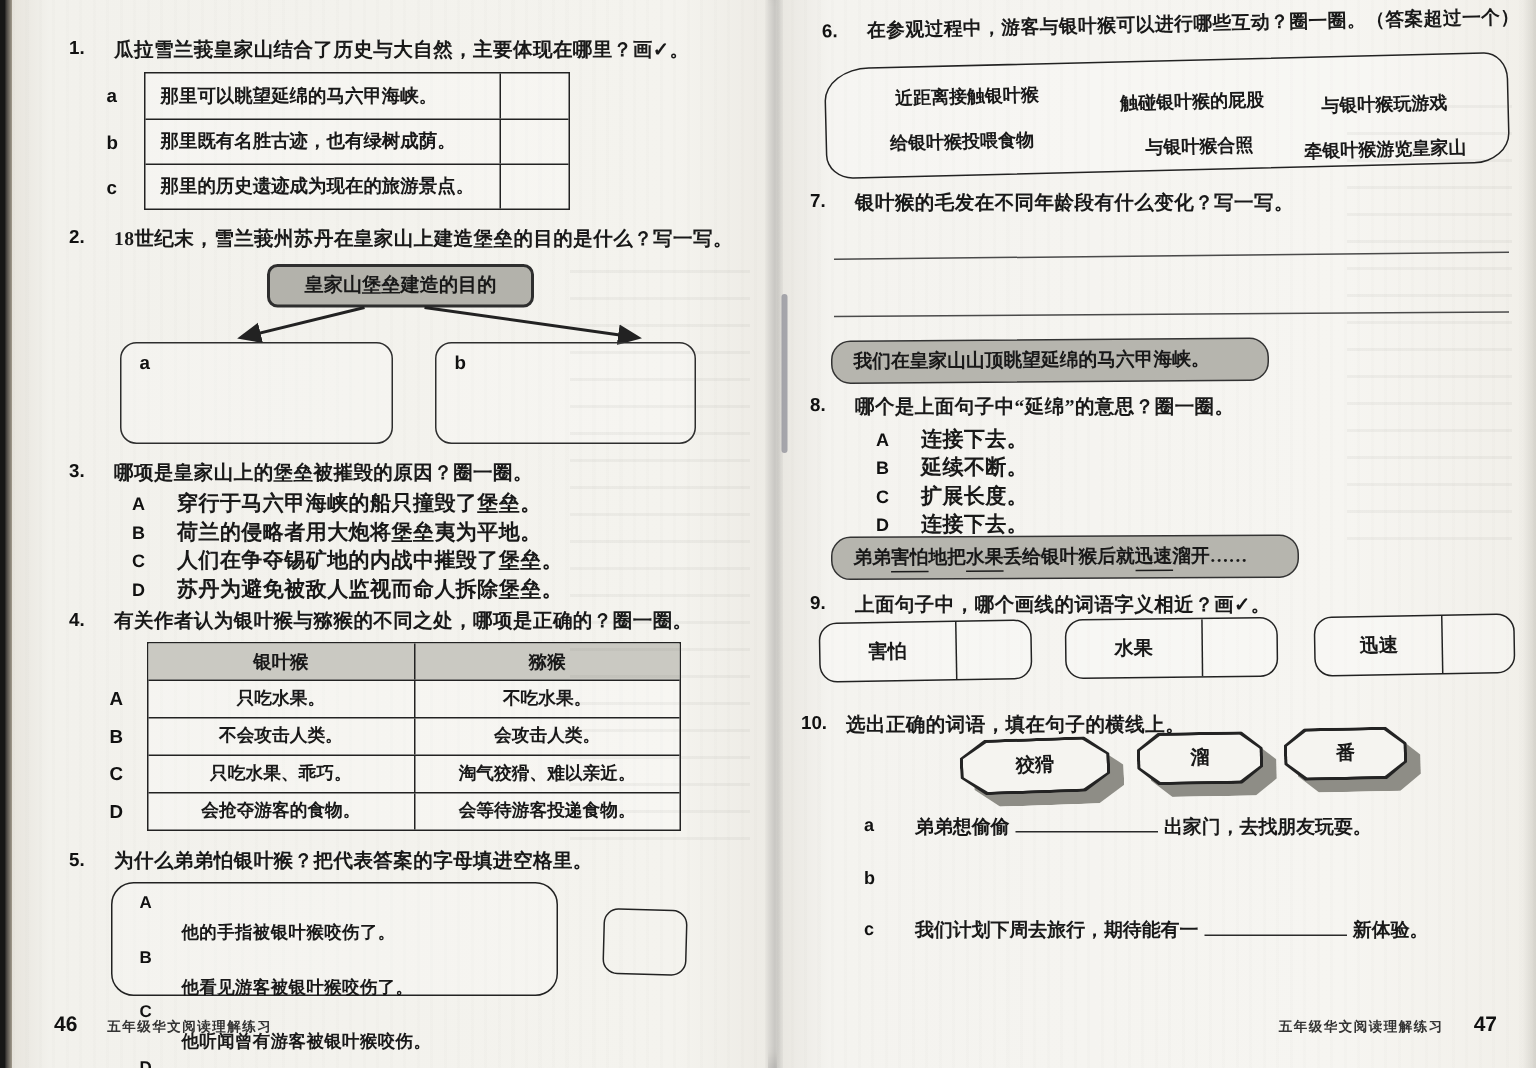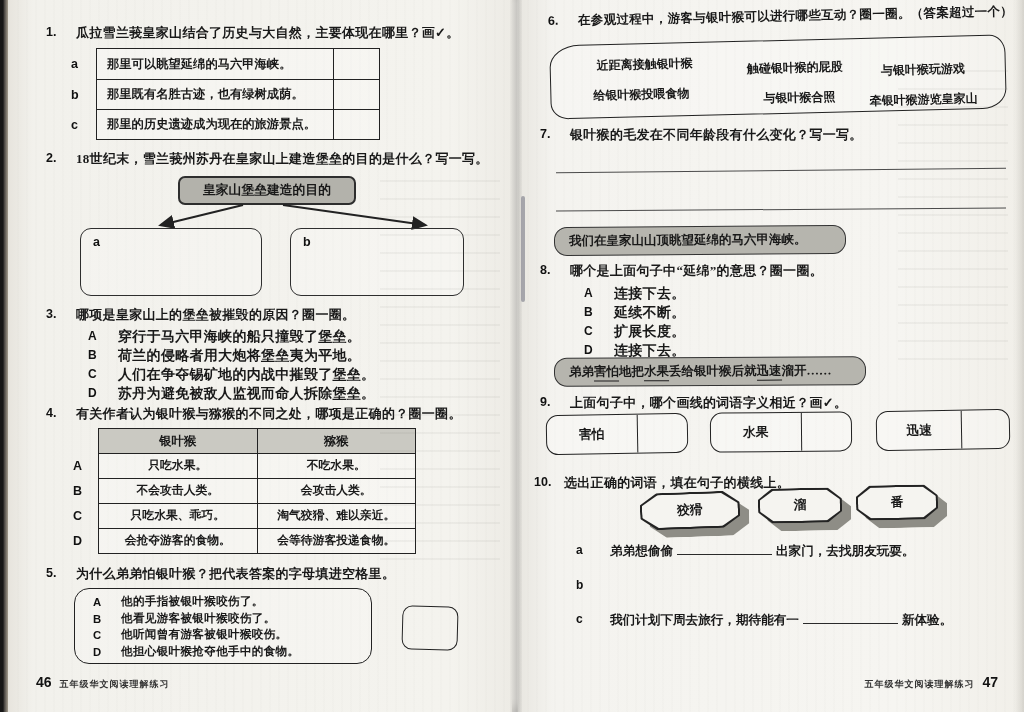--- a/index.html
+++ b/index.html
@@ -53,39 +53,39 @@
   .q2-topbox { position:absolute; left:170px; top:176px; width:178px; height:29px;
     background:#b3b2ab; border:2px solid #2e2e2e; border-radius:7px;
     display:flex; align-items:center; justify-content:center; font-size:12.8px; }
   .q2-arrows { position:absolute; left:95px; top:203px; }
   .q2-box { position:absolute; top:228px; height:68px; border:1.5px solid #2e2e2e; border-radius:11px;
     padding:6px 12px; font-size:12.5px; background:rgba(255,255,255,.2); }
   .q2-box-a { left:72px;  width:182px; }
   .q2-box-b { left:282px; width:174px; }
 
   
-  .q4-table { position:absolute; left:90px; top:428px; width:318px; border:1.5px solid #222; background:rgba(255,255,255,.25); }
+  .q4-table { position:absolute; left:90px; top:428px; width:356px; border:1.5px solid #222; background:rgba(255,255,255,.25); }
   .q4-hrow { display:flex; height:24px; }
   .q4-hcell { flex:1; background:#cac9c2; display:flex; align-items:center; justify-content:center; font-size:12.3px; }
   .q4-hcell + .q4-hcell { border-left:1.4px solid #222; }
   .q4-row { position:relative; display:flex; height:25px; border-top:1.4px solid #222; }
   .q4-cell { flex:1; display:flex; align-items:center; justify-content:center; font-size:11.8px; }
   .q4-cell + .q4-cell { border-left:1.4px solid #222; }
 
   
   .q5-box { position:absolute; left:66px; top:588px; width:298px; height:76px;
     border:1.6px solid #222; border-radius:15px; padding:5px 0 0 18px; background:rgba(255,255,255,.2); }
   .q5-box .opt-row { line-height:16.5px; }
   .q5-box .opt-letter { width:28px; font-size:11.3px; }
-  .q5-box .opt-text { font-size:11.6px; }
+  .q5-box .opt-text { font-size:11.6px;margin-top:20px; }
   .q5-answer { position:absolute; left:394px; top:606px; width:56px; height:44px;
     border:1.6px solid #222; border-radius:10px; transform:rotate(1.5deg); }
 
   
-  .footer { position:absolute; top:674px; display:flex; align-items:baseline; gap:8px; }
+  .footer { position:absolute; top:674px; display:flex; align-items:baseline; gap:20px; }
   .pageno { font-size:14px; font-weight:700; color:#111; }
   .ftitle { font-size:9px; letter-spacing:1px; color:#333; font-weight:600; }
 
   
   .q6-head { transform:rotate(-1.2deg); transform-origin:left; width:480px; }
   .q6-box { position:absolute; left:32px; top:40px; width:456px; height:74px;
     border:1.7px solid #222; border-radius:30px 16px 24px 18px / 22px 18px 20px 16px;
     transform:rotate(-1.4deg); background:rgba(255,255,255,.2); }
   .q6-item { position:absolute; font-size:12px; white-space:nowrap; }
 

